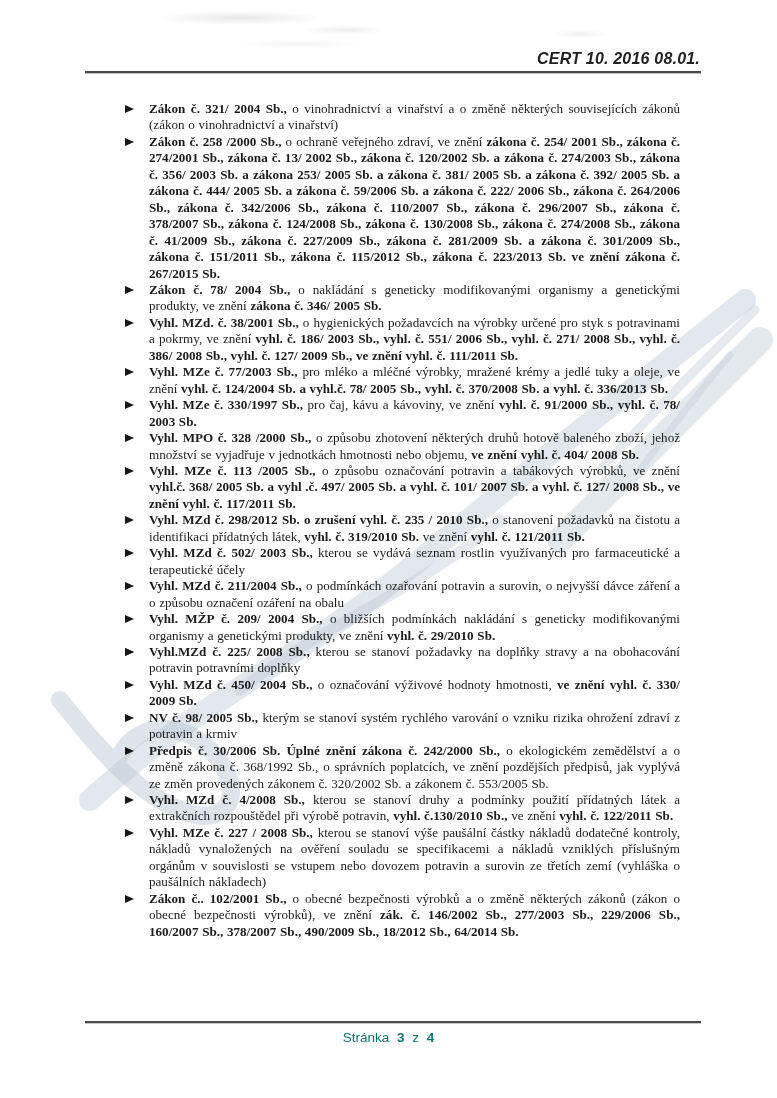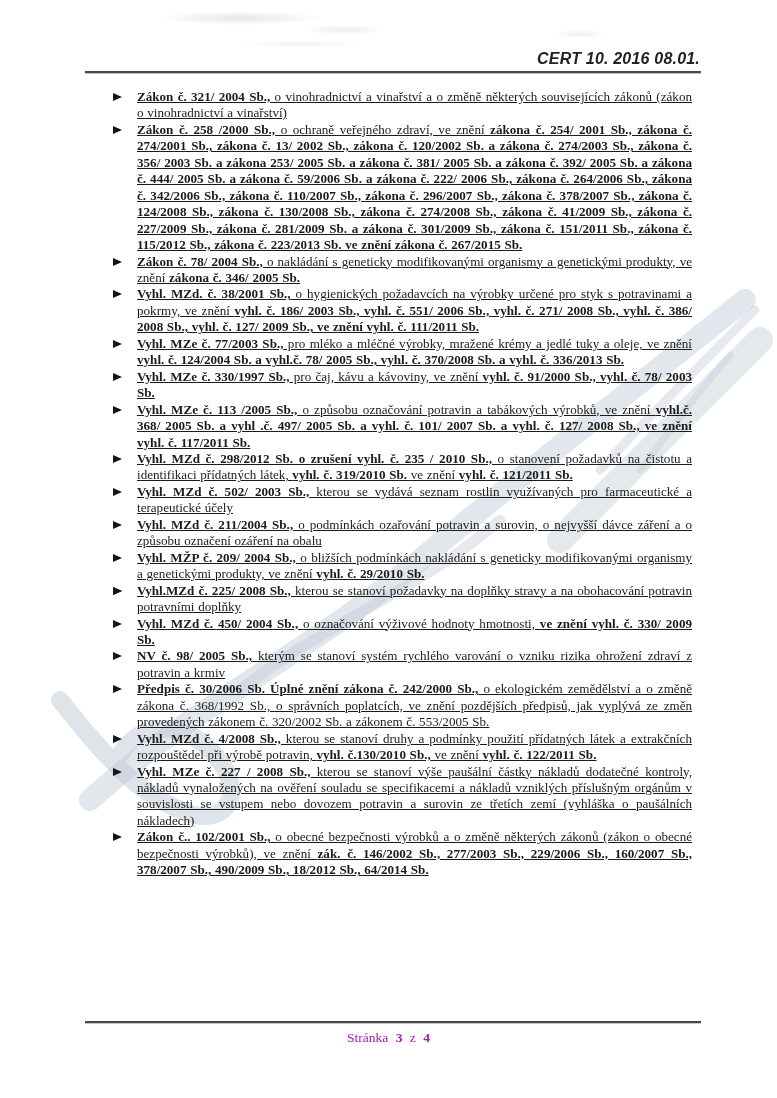--- a/index.html
+++ b/index.html
@@ -33,21 +33,21 @@
   }
   .header-rule{
     position:absolute;top:71px;left:85px;width:616px;height:2px;
     background:#4a4a4a;z-index:2;
     box-shadow:0 1px 0 rgba(74,74,74,.35);
   }
   .content{
     position:absolute;top:89px;left:100px;width:592px;z-index:1;
   }
   ul.reg-list{
-    list-style:none;margin:0;padding:0;text-decoration:underline;
+    list-style:none;margin:12px;padding:0;
   }
   ul.reg-list li{
     position:relative;
     padding-left:37px;
     text-align:justify;
     font-size:13.1px;
     line-height:16.45px;
     word-spacing:0.4px;
   }
   .bullet{
@@ -59,22 +59,22 @@
   }
   .bold{font-weight:bold;}
   .footer-rule{
     position:absolute;top:1021px;left:85px;width:616px;height:2px;
     background:#4a4a4a;z-index:2;
     box-shadow:0 1px 0 rgba(74,74,74,.3);
   }
   .footer{
     position:absolute;top:1030px;left:0;width:777px;
     text-align:center;z-index:2;
-    font-family:Liberation Serif, serif;
-    font-size:13.5px;color:#a21caf;
+    font-family:Liberation Sans, sans-serif;
+    font-size:13.5px;color:#0f766e;
   }
   .footer span{padding:0 2px;}
 </style>
 </head>
 <body>
 
 <div class="page" style="color: rgb(27, 27, 27);">
 
   <div class="scan-smudge"></div>
 
@@ -92,20 +92,21 @@
   <div class="header-rule"></div>
 
   <div class="content">
     <ul class="reg-list">
         <li><span class="bullet"></span><span><span class="bold">Zákon č. 321/ 2004 Sb.,</span><span> o vinohradnictví a vinařství a o změně některých souvisejících zákonů (zákon o vinohradnictví a vinařství)</span></span></li>
         <li><span class="bullet"></span><span><span class="bold">Zákon č. 258 /2000 Sb.,</span><span> o ochraně veřejného zdraví, ve znění </span><span class="bold">zákona č. 254/ 2001 Sb., zákona č. 274/2001 Sb., zákona č. 13/ 2002 Sb., zákona č. 120/2002 Sb. a zákona č. 274/2003 Sb., zákona č. 356/ 2003 Sb. a zákona 253/ 2005 Sb. a zákona č. 381/ 2005 Sb. a zákona č. 392/ 2005 Sb. a zákona č. 444/ 2005 Sb. a zákona č. 59/2006 Sb. a zákona č. 222/ 2006 Sb., zákona č. 264/2006 Sb., zákona č. 342/2006 Sb., zákona č. 110/2007 Sb., zákona č. 296/2007 Sb., zákona č. 378/2007 Sb., zákona č. 124/2008 Sb., zákona č. 130/2008 Sb., zákona č. 274/2008 Sb., zákona č. 41/2009 Sb., zákona č. 227/2009 Sb., zákona č. 281/2009 Sb. a zákona č. 301/2009 Sb., zákona č. 151/2011 Sb., zákona č. 115/2012 Sb., zákona č. 223/2013 Sb. ve znění zákona č. 267/2015 Sb.</span></span></li>
         <li><span class="bullet"></span><span><span class="bold">Zákon č. 78/ 2004 Sb.,</span><span> o nakládání s geneticky modifikovanými organismy a genetickými produkty, ve znění </span><span class="bold">zákona č. 346/ 2005 Sb.</span></span></li>
         <li><span class="bullet"></span><span><span class="bold">Vyhl. MZd. č. 38/2001 Sb.,</span><span> o hygienických požadavcích na výrobky určené pro styk s potravinami a pokrmy, ve znění </span><span class="bold">vyhl. č. 186/ 2003 Sb., vyhl. č. 551/ 2006 Sb., vyhl. č. 271/ 2008 Sb., vyhl. č. 386/ 2008 Sb., vyhl. č. 127/ 2009 Sb., ve znění vyhl. č. 111/2011 Sb.</span></span></li>
         <li><span class="bullet"></span><span><span class="bold">Vyhl. MZe č. 77/2003 Sb.,</span><span> pro mléko a mléčné výrobky, mražené krémy a jedlé tuky a oleje, ve znění </span><span class="bold">vyhl. č. 124/2004 Sb. a vyhl.č. 78/ 2005 Sb., vyhl. č. 370/2008 Sb. a vyhl. č. 336/2013 Sb.</span></span></li>
         <li><span class="bullet"></span><span><span class="bold">Vyhl. MZe č. 330/1997 Sb.,</span><span> pro čaj, kávu a kávoviny, ve znění </span><span class="bold">vyhl. č. 91/2000 Sb., vyhl. č. 78/ 2003 Sb.</span></span></li>
+        <li><span class="bullet"></span><span><span class="bold">Vyhl. MPO č. 328 /2000 Sb.,</span><span> o způsobu zhotovení některých druhů hotově baleného zboží, jehož množství se vyjadřuje v jednotkách hmotnosti nebo objemu, </span><span class="bold">ve znění vyhl. č. 404/ 2008 Sb.</span></span></li>
         <li><span class="bullet"></span><span><span class="bold">Vyhl. MZe č. 113 /2005 Sb.,</span><span> o způsobu označování potravin a tabákových výrobků, ve znění </span><span class="bold">vyhl.č. 368/ 2005 Sb. a vyhl .č. 497/ 2005 Sb. a vyhl. č. 101/ 2007 Sb. a vyhl. č. 127/ 2008 Sb., ve znění vyhl. č. 117/2011 Sb.</span></span></li>
         <li><span class="bullet"></span><span><span class="bold">Vyhl. MZd č. 298/2012 Sb. o zrušení vyhl. č. 235 / 2010 Sb.,</span><span> o stanovení požadavků na čistotu a identifikaci přídatných látek, </span><span class="bold">vyhl. č. 319/2010 Sb.</span><span> ve znění </span><span class="bold">vyhl. č. 121/2011 Sb.</span></span></li>
         <li><span class="bullet"></span><span><span class="bold">Vyhl. MZd č. 502/ 2003 Sb.,</span><span> kterou se vydává seznam rostlin využívaných pro farmaceutické a terapeutické účely</span></span></li>
         <li><span class="bullet"></span><span><span class="bold">Vyhl. MZd č. 211/2004 Sb.,</span><span> o podmínkách ozařování potravin a surovin, o nejvyšší dávce záření a o způsobu označení ozáření na obalu</span></span></li>
         <li><span class="bullet"></span><span><span class="bold">Vyhl. MŽP č. 209/ 2004 Sb.,</span><span> o bližších podmínkách nakládání s geneticky modifikovanými organismy a genetickými produkty, ve znění </span><span class="bold">vyhl. č. 29/2010 Sb.</span></span></li>
         <li><span class="bullet"></span></li>
         <li><span class="bullet"></span><span><span class="bold">Vyhl.MZd č. 225/ 2008 Sb.,</span><span> kterou se stanoví požadavky na doplňky stravy a na obohacování potravin potravními doplňky</span></span></li>
         <li><span class="bullet"></span><span><span class="bold">Vyhl. MZd č. 450/ 2004 Sb.,</span><span> o označování výživové hodnoty hmotnosti, </span><span class="bold">ve znění vyhl. č. 330/ 2009 Sb.</span></span></li>
         <li><span class="bullet"></span><span><span class="bold">NV č. 98/ 2005 Sb.,</span><span> kterým se stanoví systém rychlého varování o vzniku rizika ohrožení zdraví z potravin a krmiv</span></span></li>
         <li><span class="bullet"></span><span><span class="bold">Předpis č. 30/2006 Sb. Úplné znění zákona č. 242/2000 Sb.,</span><span> o ekologickém zemědělství a o změně zákona č. 368/1992 Sb., o správních poplatcích, ve znění pozdějších předpisů, jak vyplývá ze změn provedených zákonem č. 320/2002 Sb. a zákonem č. 553/2005 Sb.</span></span></li>

